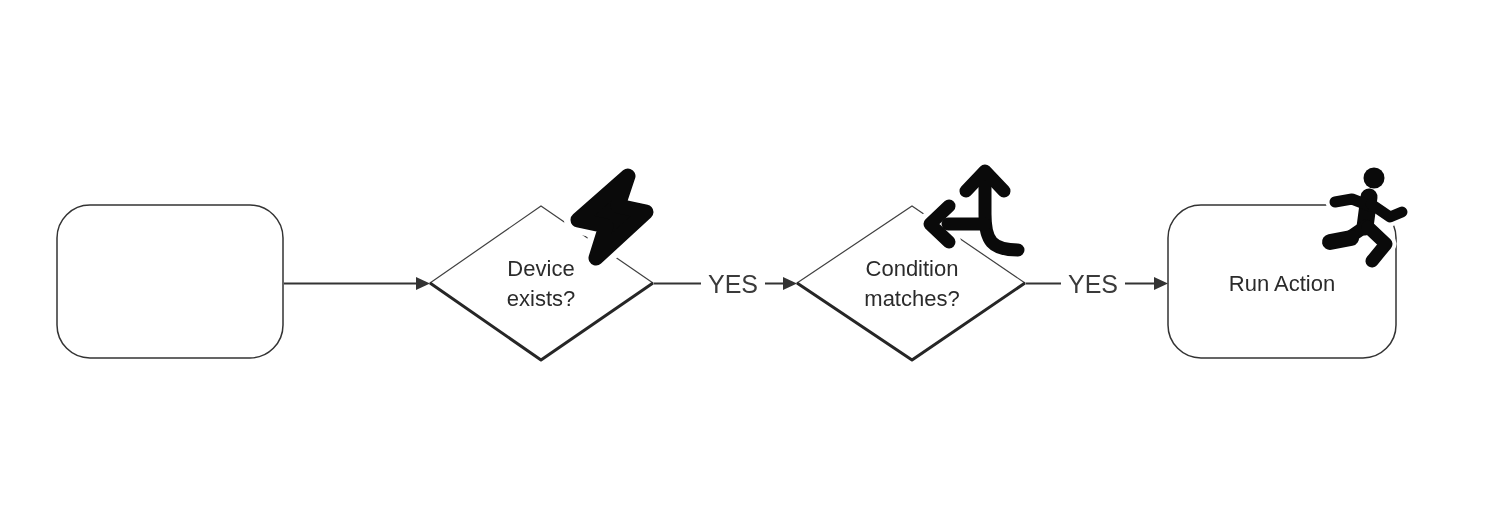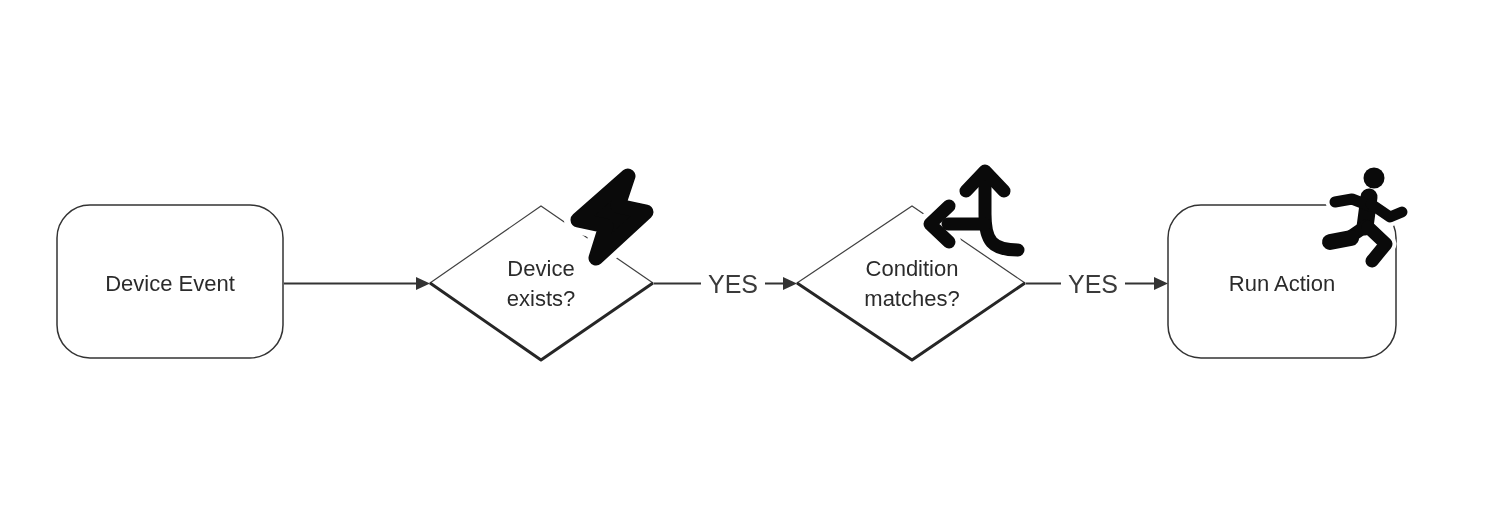--- a/index.html
+++ b/index.html
@@ -105,21 +105,20 @@
       <circle cx="1374" cy="178" r="10.5" stroke="none"></circle>
       <line x1="1369" y1="197" x2="1365" y2="227" stroke-width="17"></line>
       <polyline points="1370,206 1352,199 1335,202" fill="none" stroke-width="11"></polyline>
       <polyline points="1371,204 1390,217 1402,212" fill="none" stroke-width="11"></polyline>
       <polyline points="1366,226 1350,237" fill="none" stroke-width="13"></polyline>
       <line x1="1330" y1="242" x2="1351" y2="238" stroke-width="16"></line>
       <polyline points="1368,227 1386,244 1372,261" fill="none" stroke-width="13"></polyline>
     </g>
   </svg>
 
-  <div class="node-label" style="left:170px; top:284px;">Device Event</div>
 
   <div class="node-label" style="left:541px; top:284px;">Device
 exists?</div>
 
   <div class="node-label" style="left:1282px; top:284px;">Run Action</div>
 
   <div class="node-label" style="left:912px; top:284px;">Condition
 matches?</div>
 
   <div class="edge-label" style="left:733px; top:284px;">YES</div>

